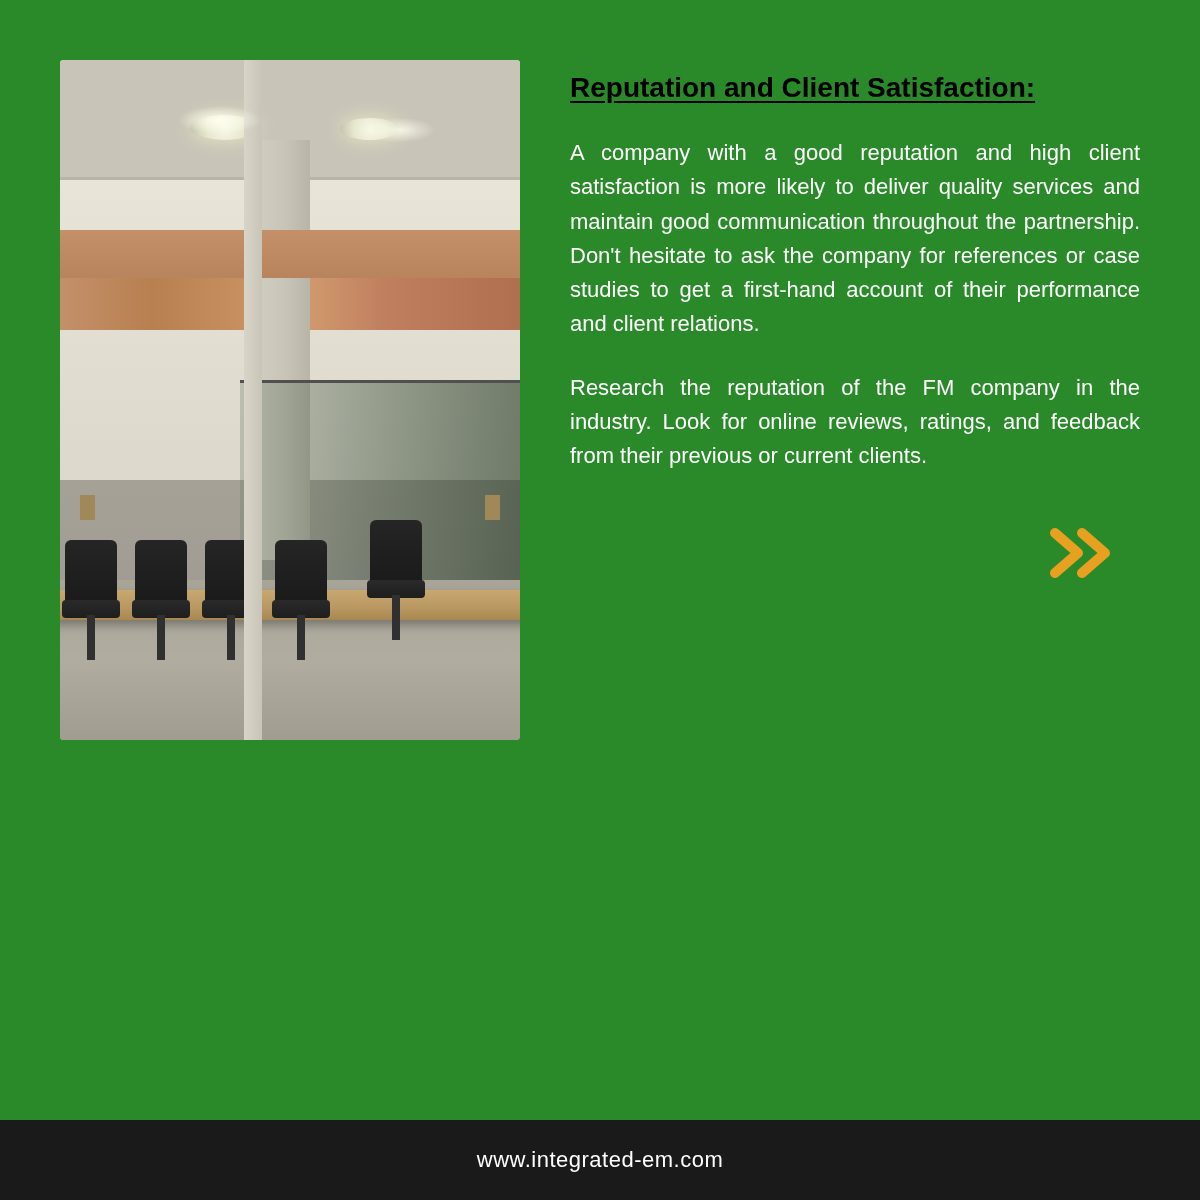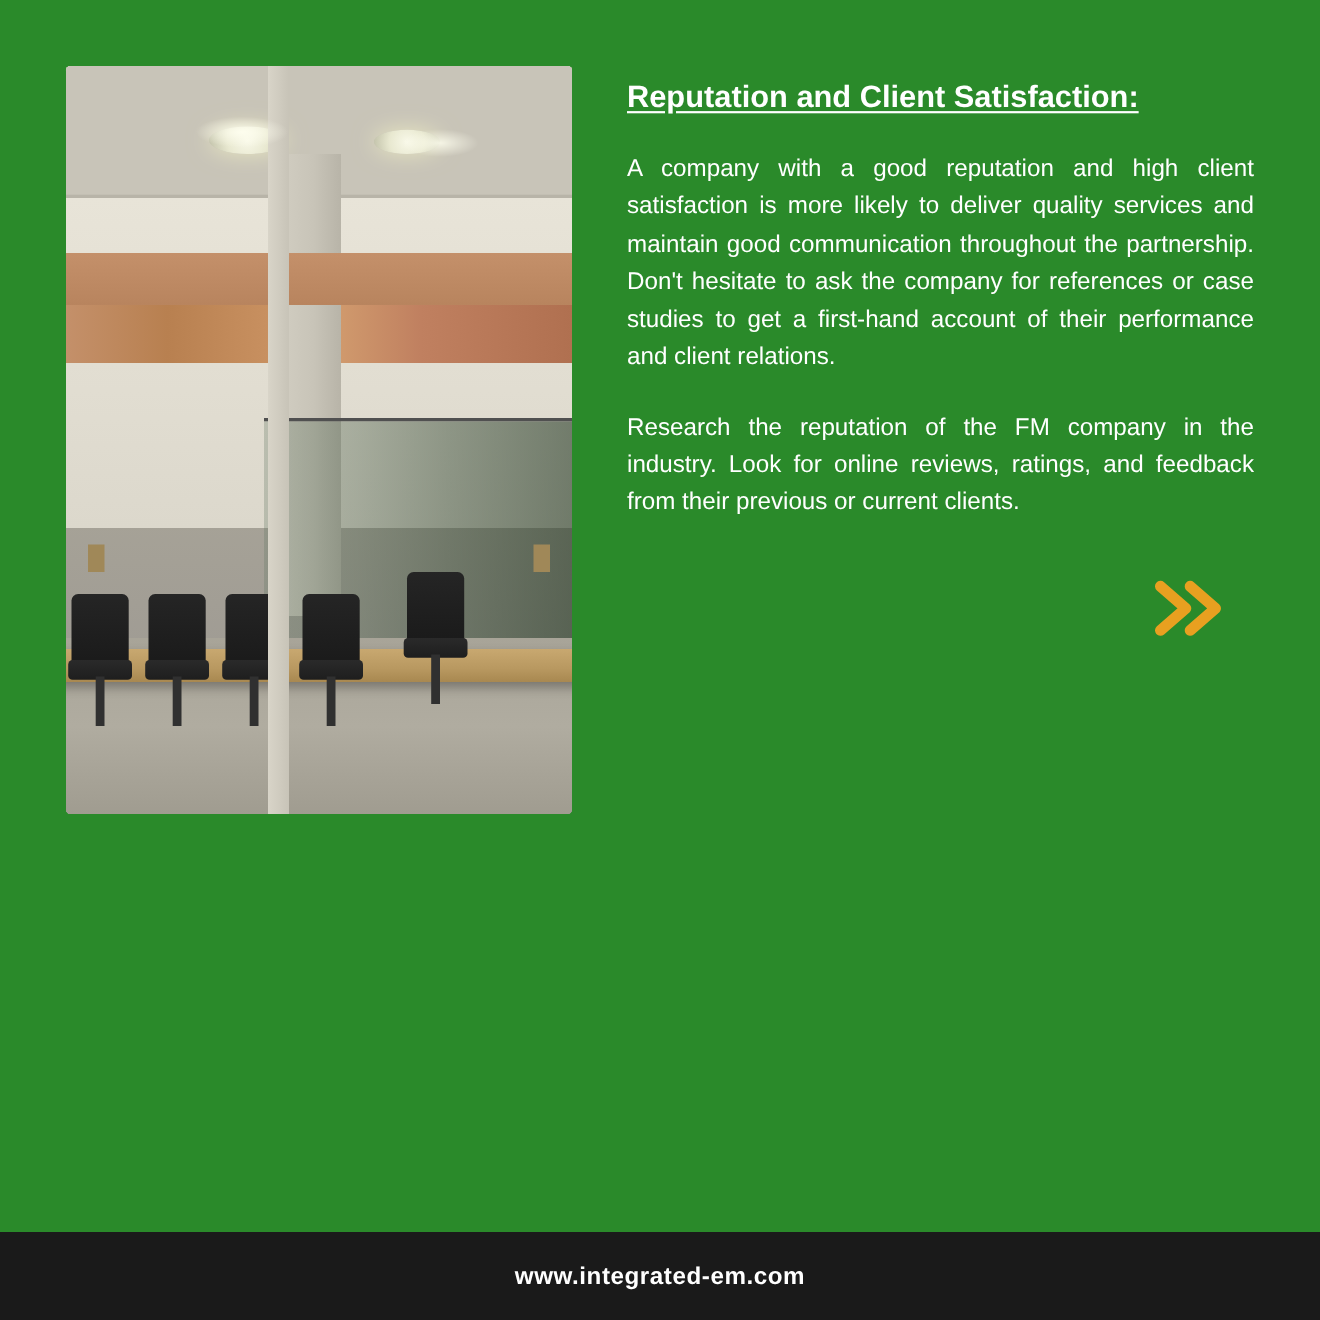--- a/index.html
+++ b/index.html
@@ -97,21 +97,21 @@
       flex: 1;
       display: flex;
       flex-direction: column;
       justify-content: flex-start;
       padding-top: 10px;
     }
 
     .section-title {
       font-size: 28px;
       font-weight: 900;
-      color: #ffffff;
+      color: #000000;
       text-decoration: underline;
       text-underline-offset: 4px;
       margin-bottom: 30px;
       line-height: 1.3;
     }
 
     .paragraph {
       font-size: 22px;
       color: #ffffff;
       line-height: 1.55;
@@ -125,21 +125,20 @@
       margin-top: 20px;
       padding-right: 10px;
     }
 
     .footer {
       background-color: #1a1a1a;
       height: 80px;
       display: flex;
       align-items: center;
       justify-content: center;
-      font-weight: bold;
     }
 
     .footer-text {
       color: #ffffff;
       font-size: 22px;
       letter-spacing: 0.5px;
     }
 
     
     .scene {

